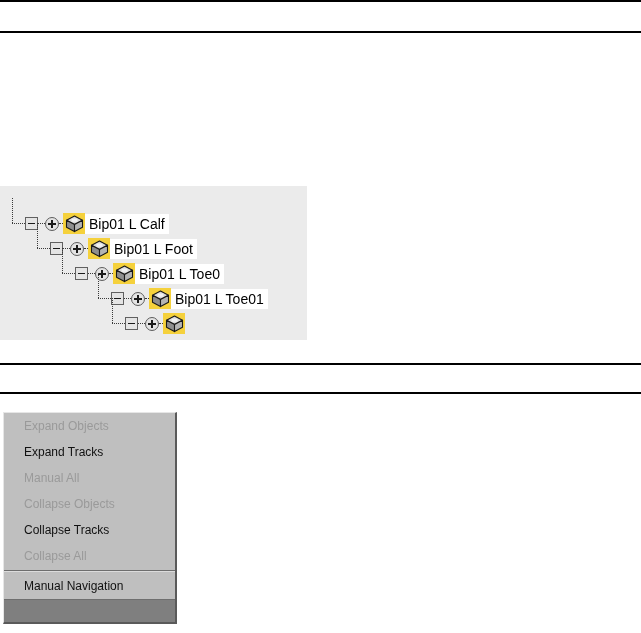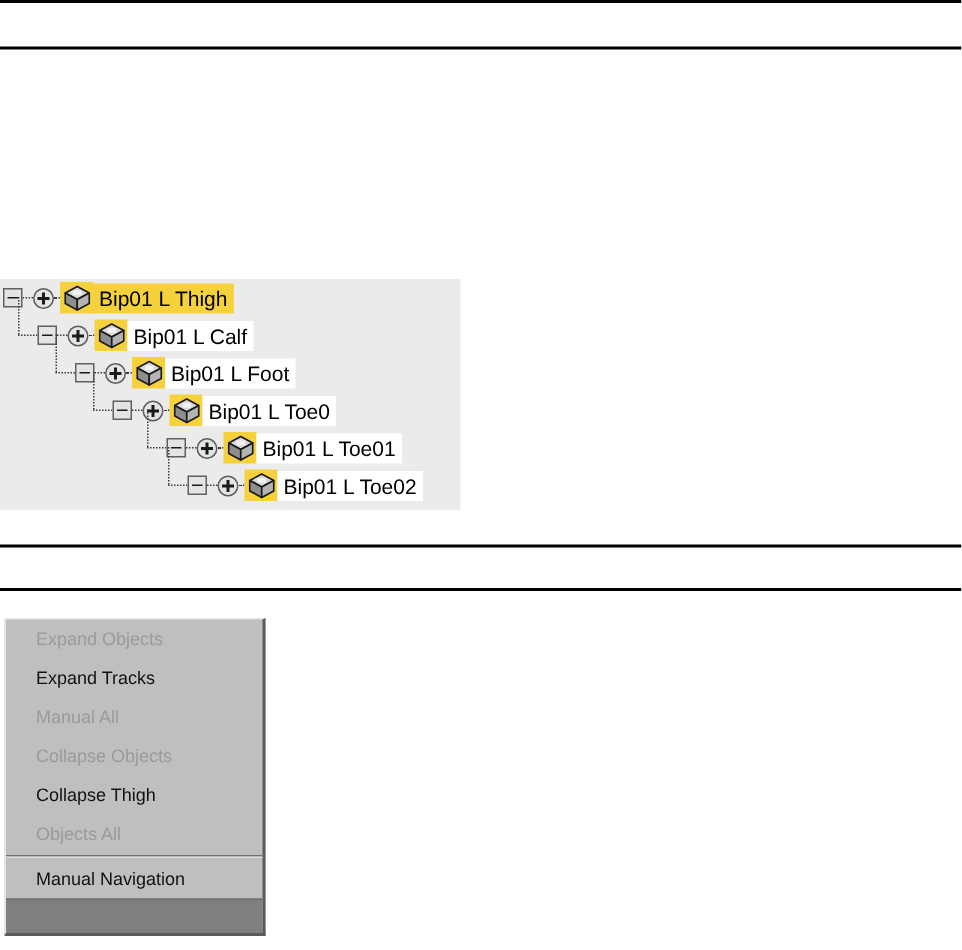--- a/index.html
+++ b/index.html
@@ -207,36 +207,20 @@
 </style>
 </head>
 <body>
 
 <div class="hrule" id="rule-top"></div>
 <div class="hrule" id="rule-second"></div>
 <div class="hrule" id="rule-third"></div>
 <div class="hrule" id="rule-fourth"></div>
 
 <div id="tree-panel">
-    <div class="tree-row" style="top: 0px;">
-      <span class="indent" style="width:2px"></span>
-      <span class="box-minus"></span>
-      <span class="dots"></span>
-      <span class="circ-plus"></span>
-      <span class="tail-dot"></span>
-      <span class="cube-wrap hl">
-    <svg class="cube-svg" width="19" height="18" viewBox="0 0 19 18">
-      <polygon points="9.5,1 17.5,5.3 9.5,9.6 1.5,5.3" fill="#d8d8d8" stroke="#1a1a1a" stroke-width="1.1" stroke-linejoin="round"></polygon>
-      <polygon points="1.5,5.3 9.5,9.6 9.5,16.6 1.5,12.3" fill="#8e8e8e" stroke="#1a1a1a" stroke-width="1.1" stroke-linejoin="round"></polygon>
-      <polygon points="17.5,5.3 9.5,9.6 9.5,16.6 17.5,12.3" fill="#b4b4b4" stroke="#1a1a1a" stroke-width="1.1" stroke-linejoin="round"></polygon>
-      <polygon points="6.6,3.6 12.4,3.6 12.4,6.8 6.6,6.8" fill="#f2f2f2" stroke="none"></polygon>
-    </svg>
-      </span>
-      <span class="node-label hl">Bip01 L Thigh</span>
-    </div>
     <div class="tree-row" style="top: 25px;">
       <span class="indent" style="width:11px"></span>
       <span class="elbow"></span>
       <span class="box-minus"></span>
       <span class="dots"></span>
       <span class="circ-plus"></span>
       <span class="tail-dot"></span>
       <span class="cube-wrap hl">
     <svg class="cube-svg" width="19" height="18" viewBox="0 0 19 18">
       <polygon points="9.5,1 17.5,5.3 9.5,9.6 1.5,5.3" fill="#d8d8d8" stroke="#1a1a1a" stroke-width="1.1" stroke-linejoin="round"></polygon>
@@ -306,29 +290,28 @@
       <span class="circ-plus"></span>
       <span class="tail-dot"></span>
       <span class="cube-wrap hl">
     <svg class="cube-svg" width="19" height="18" viewBox="0 0 19 18">
       <polygon points="9.5,1 17.5,5.3 9.5,9.6 1.5,5.3" fill="#d8d8d8" stroke="#1a1a1a" stroke-width="1.1" stroke-linejoin="round"></polygon>
       <polygon points="1.5,5.3 9.5,9.6 9.5,16.6 1.5,12.3" fill="#8e8e8e" stroke="#1a1a1a" stroke-width="1.1" stroke-linejoin="round"></polygon>
       <polygon points="17.5,5.3 9.5,9.6 9.5,16.6 17.5,12.3" fill="#b4b4b4" stroke="#1a1a1a" stroke-width="1.1" stroke-linejoin="round"></polygon>
       <polygon points="6.6,3.6 12.4,3.6 12.4,6.8 6.6,6.8" fill="#f2f2f2" stroke="none"></polygon>
     </svg>
       </span>
-      <span class="node-label">Bip01 L Toe02</span>
     </div>
   </div>
 
 <div id="context-menu">
   <div id="menu-items">
       <div class="menu-item disabled">Expand Objects</div>
       <div class="menu-item">Expand Tracks</div>
       <div class="menu-item disabled">Manual All</div>
       <div class="menu-item disabled">Collapse Objects</div>
-      <div class="menu-item">Collapse Thigh</div>
-      <div class="menu-item disabled">Objects All</div>
+      <div class="menu-item">Collapse Tracks</div>
+      <div class="menu-item disabled">Collapse All</div>
       <div class="menu-sep"></div>
       <div class="menu-item">Manual Navigation</div>
     </div>
   <div id="menu-footer"></div>
 </div>
 
 </body></html>

